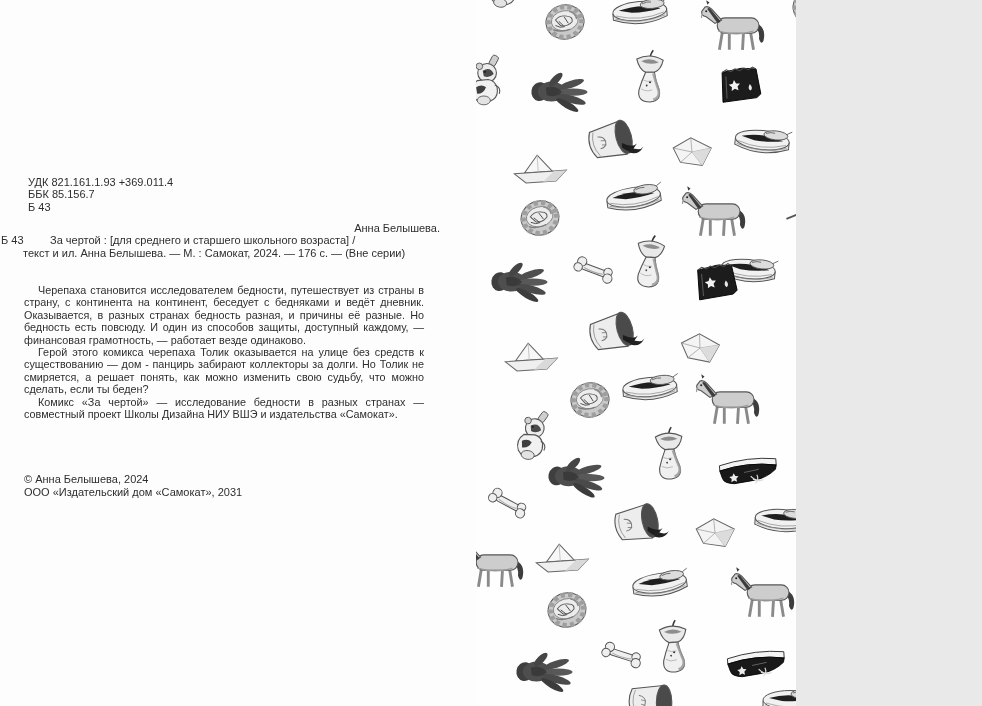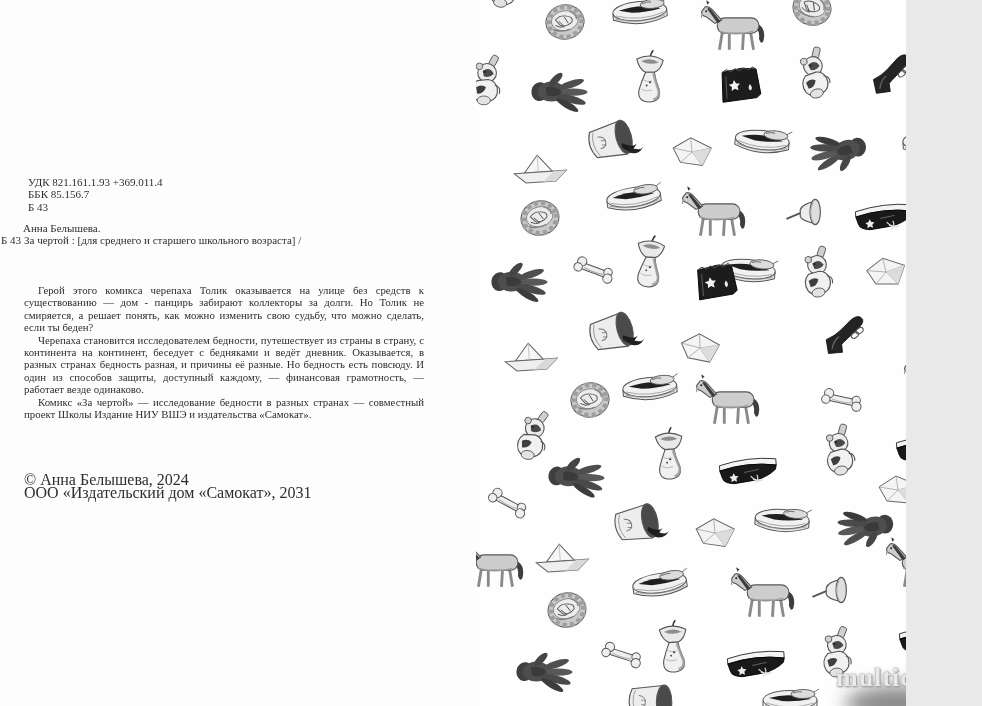--- a/index.html
+++ b/index.html
@@ -1,31 +1,31 @@
 <!DOCTYPE html>
 <html><head>
 <meta charset="utf-8">
 <style>
   html,body{margin:0;padding:0;background:#e9e9e9;}
   .screen{
-    position:relative;width:906px;height:706px;background:#fdfdfd;overflow:hidden;
-    font-family:Liberation Serif, serif;color:#2e2e2e;
+    position:relative;width:796px;height:706px;background:#fdfdfd;overflow:hidden;
+    font-family:Liberation Sans, sans-serif;color:#2e2e2e;
   }
   .left-page{position:absolute;left:0;top:0;width:478px;height:706px;background:#fdfdfd;}
   .right-page{position:absolute;left:476px;top:0;width:506px;height:706px;background:#fefefe;}
   .ref-block{position:absolute;left:28px;top:176px;font-size:11px;line-height:12.4px;white-space:nowrap;}
   .cat-block{position:absolute;left:0;top:222px;width:440px;font-size:11px;line-height:12.4px;}
   .cat-line{position:relative;}
-  .cat-author{margin-left:23px;}
+  .cat-author{margin-left:23px;text-align:right;}
   .cat-sign{position:absolute;left:1px;top:0;}
-  .cat-title{margin-left:24px;display:block;}
+  .cat-title{margin-left:50px;display:block;}
   .cat-sub{margin-left:23px;}
   .annotation{position:absolute;left:24px;top:284px;width:400px;font-size:10.8px;line-height:12.4px;text-align:justify;}
   .annotation p{margin:0;text-indent:14px;}
-  .copyright{position:absolute;left:24px;top:473px;font-size:16px;line-height:13px;white-space:nowrap;}
+  .copyright{position:absolute;left:24px;top:473px;font-size:11px;line-height:13px;white-space:nowrap;}
   .pattern-svg{position:absolute;left:0;top:0;width:506px;height:706px;display:block;}
   .watermark{
     position:absolute;left:836px;top:663px;z-index:5;
     font-size:26px;font-weight:bold;letter-spacing:1px;
     color:rgba(240,240,240,0.92);
     text-shadow:0 0 1px #9a9a9a,0 0 3px #aaaaaa,1px 1px 2px #8f8f8f;
   }
   .shadow-blob{position:absolute;border-radius:50%;z-index:4;}
   .blob-a{left:845px;top:686px;width:110px;height:36px;background:#8a8a8a;filter:blur(9px);}
   .blob-b{left:928px;top:672px;width:70px;height:50px;background:#9a9a9a;filter:blur(10px);}
@@ -43,26 +43,27 @@
       <div>ББК 85.156.7</div>
       <div>Б 43</div>
     </div>
 
     <div class="cat-block">
       <div class="cat-author">Анна Белышева.</div>
       <div class="cat-line">
         <span class="cat-sign">Б 43</span>
         <span class="cat-title">За чертой : [для среднего и старшего школьного возраста] /</span>
       </div>
+      <div class="cat-sub">текст и ил. Анна Белышева. — М. : Самокат, 2024. — 176 с. — (Вне серии)</div>
     </div>
 
     <div class="annotation">
+      <p>Черепаха становится исследователем бедности, путешествует из страны в страну, с континента на континент, беседует с бедняками и ведёт дневник. Оказывается, в разных странах бедность разная, и причины её разные. Но бедность есть повсюду. И один из способов защиты, доступный каждому, — финансовая грамотность, — работает везде одинаково.</p>
       <p>Герой этого комикса черепаха Толик оказывается на улице без средств к существованию — дом - панцирь забирают коллекторы за долги. Но Толик не смиряется, а решает понять, как можно изменить свою судьбу, что можно сделать, если ты беден?</p>
-      <p>Черепаха становится исследователем бедности, путешествует из страны в страну, с континента на континент, беседует с бедняками и ведёт дневник. Оказывается, в разных странах бедность разная, и причины её разные. Но бедность есть повсюду. И один из способов защиты, доступный каждому, — финансовая грамотность, — работает везде одинаково.</p>
-      <p>Комикс «За чертой» — исследование бедности в разных странах — совместный проект Школы Издание НИУ ВШЭ и издательства «Самокат».</p>
+      <p>Комикс «За чертой» — исследование бедности в разных странах — совместный проект Школы Дизайна НИУ ВШЭ и издательства «Самокат».</p>
     </div>
 
     <div class="copyright">
       <div>© Анна Белышева, 2024</div>
       <div>ООО «Издательский дом «Самокат», 2031</div>
     </div>
   </div>
 
   <div class="right-page">
     <svg class="pattern-svg" id="patternSvg" viewBox="476 0 506 706" xmlns="http://www.w3.org/2000/svg">

